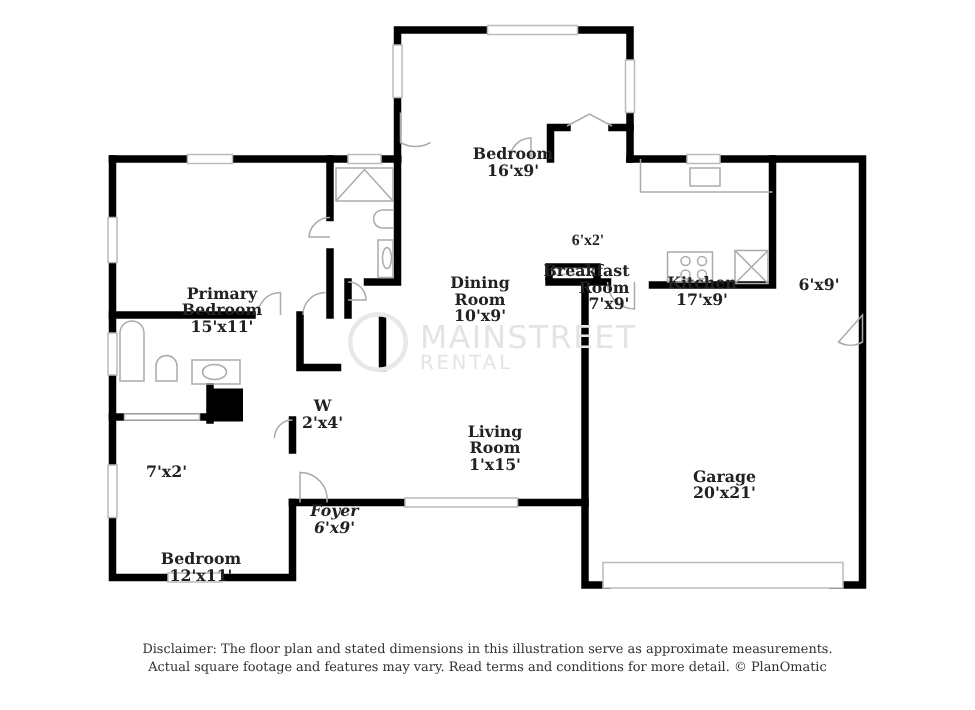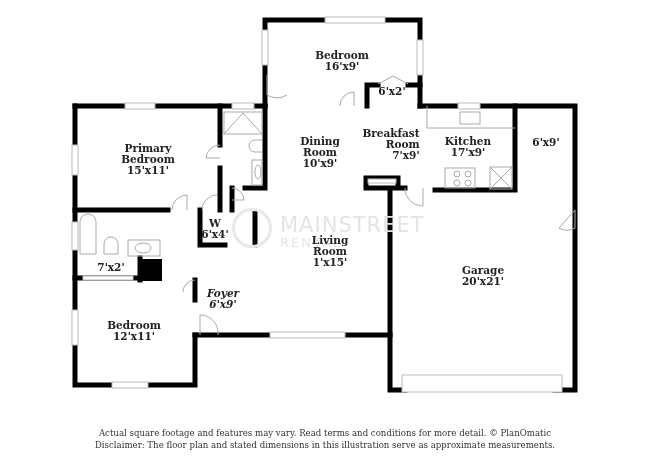--- a/index.html
+++ b/index.html
@@ -1,18 +1,18 @@
 <!DOCTYPE html>
 <html><head>
 <meta charset="utf-8">
 <style>
   html, body { margin: 0; padding: 0; background: #ffffff; }
   body { width: 650px; height: 473px; position: relative; overflow: hidden; font-family: "DejaVu Serif", serif; }
   #plan { position: absolute; left: 0; top: 0; width: 650px; height: 473px; }
-  .room-label { position: absolute; text-align: center; font-family: "DejaVu Serif", serif; font-weight: bold; color: #222; font-size: 10.5px; line-height: 11px; transform: translateX(-50%); white-space: nowrap; }
+  .room-label { position: absolute; text-align: center; font-family: "DejaVu Serif", serif; font-weight: bold; color: #222; font-size: 10.5px; line-height: 11px; transform: translateX(-50%); white-space: nowrap; margin-top: 48px; }
   .room-label .dim { font-weight: bold; display: block; }
   .watermark { position: absolute; left: 232px; top: 214px; font-family: "DejaVu Sans", sans-serif; color: #e4e4e4; pointer-events: none; }
   .watermark .wm1 { font-size: 21px; letter-spacing: 1px; display: block; line-height: 22px; padding-left: 48px; }
   .watermark .wm2 { font-size: 13px; letter-spacing: 2px; display: block; line-height: 14px; padding-left: 48px; }
   .watermark .wm-ring { position: absolute; left: 0; top: -6px; width: 34px; height: 34px; border: 3px solid #e8e8e8; border-radius: 50%; }
   .disclaimer { position: absolute; left: 0; top: 427px; width: 650px; text-align: center; font-family: "DejaVu Serif", serif; font-size: 8.6px; line-height: 12px; color: #333; }
 </style>
 </head>
 <body>
 
@@ -121,21 +121,21 @@
 <div class="watermark">
   <span class="wm-ring"></span>
   <span class="wm1">MAINSTREET</span>
   <span class="wm2">RENTAL</span>
 </div>
 
 <div class="room-label" style="left:342px; top:50px;">
   <span>Bedroom</span>
   <span class="dim">16'x9'</span>
 </div>
-<div class="room-label" style="left:392px; top:86px;">
+<div class="room-label" style="left:392px; top:107px;font-family:Liberation Serif, serif;">
   <span class="dim">6'x2'</span>
 </div>
 <div class="room-label" style="left:148px; top:143px;">
   <span class="dim">Primary</span>
   <span class="dim">Bedroom</span>
   <span class="dim">15'x11'</span>
 </div>
 <div class="room-label" style="left:320px; top:136px;">
   <span class="dim">Dining</span>
   <span class="dim">Room</span>
@@ -148,21 +148,21 @@
 </div>
 <div class="room-label" style="left:468px; top:136px;">
   <span class="dim">Kitchen</span>
   <span class="dim">17'x9'</span>
 </div>
 <div class="room-label" style="left:546px; top:137px;">
   <span class="dim">6'x9'</span>
 </div>
 <div class="room-label" style="left:215px; top:218px;">
   <span class="dim">W</span>
-  <span class="dim">6'x4'</span>
+  <span class="dim">2'x4'</span>
 </div>
 <div class="room-label" style="left:330px; top:235px;">
   <span class="dim">Living</span>
   <span class="dim">Room</span>
   <span class="dim">1'x15'</span>
 </div>
 <div class="room-label" style="left:111px; top:262px;">
   <span class="dim">7'x2'</span>
 </div>
 <div class="room-label" style="left:223px; top:288px;font-style:italic;">
@@ -172,15 +172,15 @@
 <div class="room-label" style="left:134px; top:320px;">
   <span class="dim">Bedroom</span>
   <span class="dim">12'x11'</span>
 </div>
 <div class="room-label" style="left:483px; top:265px;">
   <span class="dim">Garage</span>
   <span class="dim">20'x21'</span>
 </div>
 
 <div class="disclaimer">
+  <div>Disclaimer: The floor plan and stated dimensions in this illustration serve as approximate measurements.</div>
   <div>Actual square footage and features may vary. Read terms and conditions for more detail. © PlanOmatic</div>
-  <div>Disclaimer: The floor plan and stated dimensions in this illustration serve as approximate measurements.</div>
 </div>
 
 </body></html>

